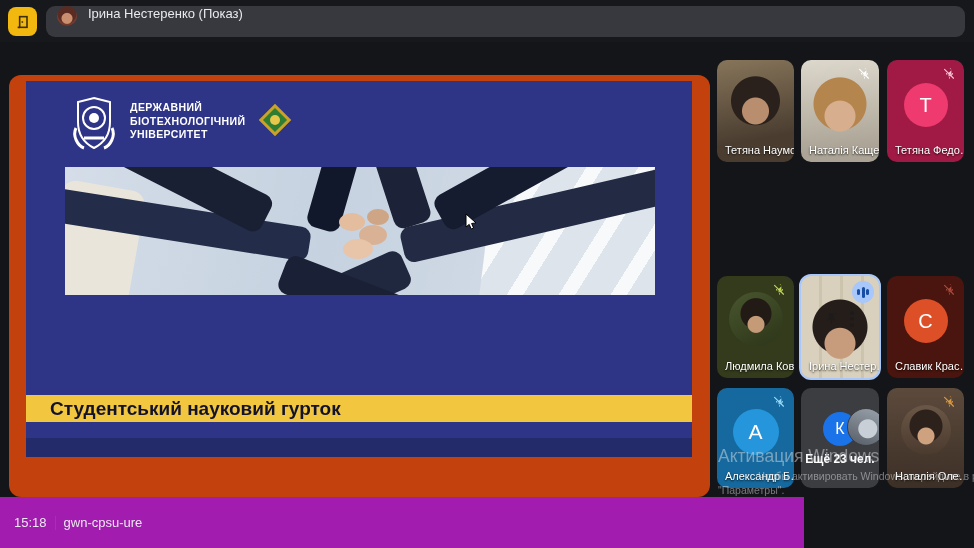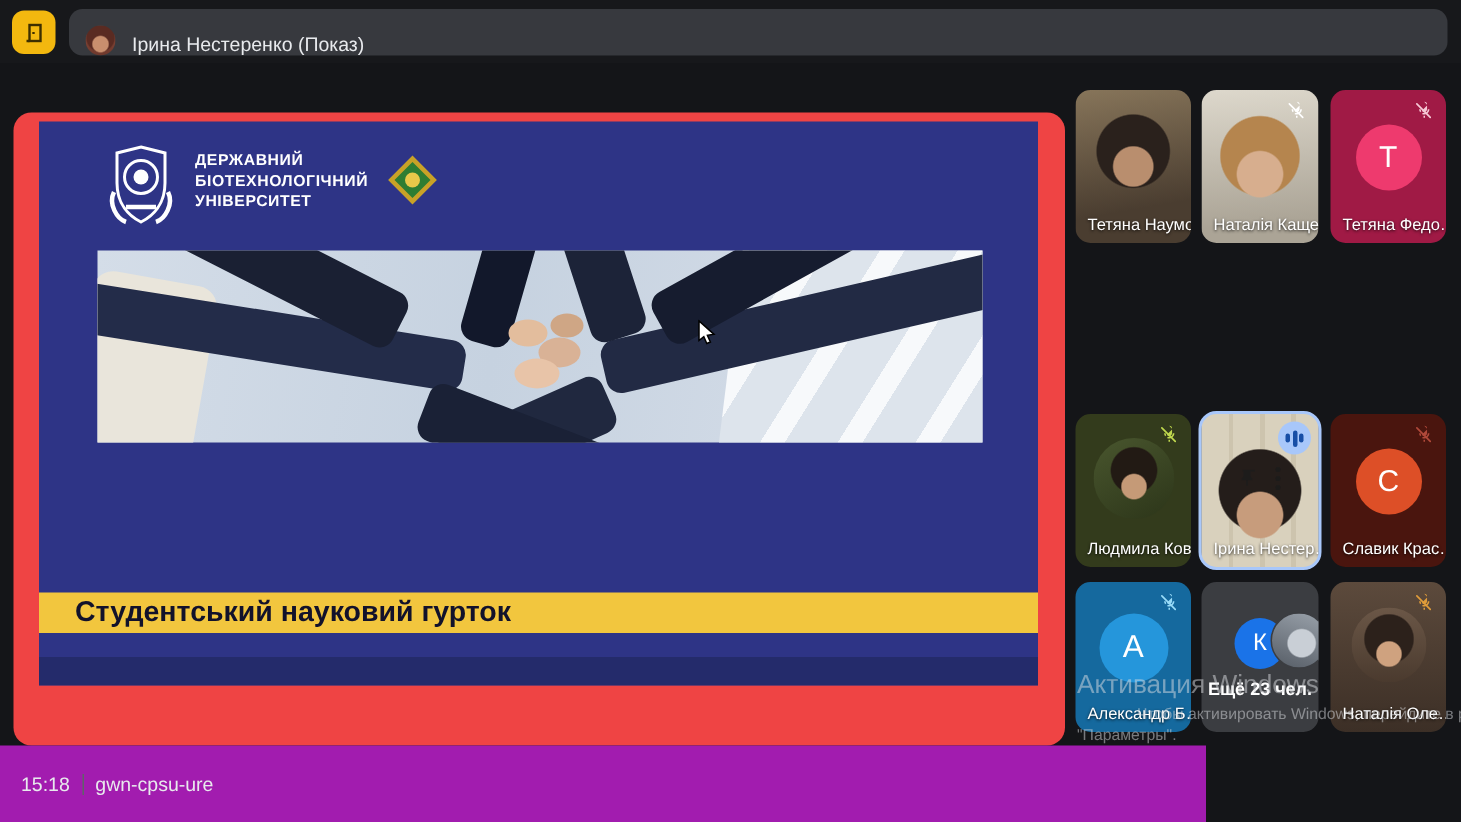--- a/index.html
+++ b/index.html
@@ -3,29 +3,29 @@
 <meta charset="utf-8">
 <style>
   html,body{margin:0;padding:0;background:#141518;}
   *{box-sizing:border-box;}
   body{font-family:"Liberation Sans","DejaVu Sans",sans-serif;}
   #app{position:relative;width:974px;height:548px;background:#141518;overflow:hidden;}
 
   
   .topbar{position:absolute;left:0;top:0;width:974px;height:42px;background:#17181b;}
   .app-icon{position:absolute;left:8px;top:7px;width:29px;height:29px;border-radius:8px;background:#f3b80f;display:flex;align-items:center;justify-content:center;}
-  .presenter-pill{position:absolute;left:46px;top:6px;width:919px;height:31px;border-radius:9px;background:#37393e;display:flex;align-items:flex-end;}
+  .presenter-pill{position:absolute;left:46px;top:6px;width:919px;height:31px;border-radius:9px;background:#37393e;display:flex;align-items:flex-start;}
   .presenter-avatar{width:20px;height:20px;border-radius:50%;margin-left:11px;
     background:radial-gradient(circle at 50% 62%,#c98f6e 0 5px,transparent 6px),
                radial-gradient(circle at 50% 40%,#5a2b22 0 9px,transparent 10px),
                linear-gradient(#8a4a3a,#6e382c);}
   .presenter-name{color:#e8eaed;font-size:13px;font-weight:500;margin-left:11px;}
 
   
-  .stage{position:absolute;left:9px;top:75px;width:701px;height:422px;border-radius:12px;background:#ef4444;overflow:hidden;text-decoration:underline;}
+  .stage{position:absolute;left:9px;top:75px;width:701px;height:422px;border-radius:12px;background:#c2410c;overflow:hidden;text-decoration:underline;}
   .slide{position:absolute;left:17px;top:6px;width:666px;height:376px;background:#2e3486;overflow:hidden;}
   .slide-footer-strip{position:absolute;left:0;top:357px;width:666px;height:19px;background:#242b6b;}
   .uni-logo{position:absolute;left:40px;top:13px;width:56px;height:60px;}
   .uni-text{position:absolute;left:104px;top:20px;color:#fff;font-size:10.5px;font-weight:700;line-height:1.3;letter-spacing:.4px;}
   .dept-logo{position:absolute;left:228px;top:16px;width:42px;height:46px;}
   .dept-text{position:absolute;left:280px;top:31px;color:#fff;font-size:12.5px;font-weight:700;letter-spacing:.2px;}
   .photo{position:absolute;left:39px;top:86px;width:590px;height:128px;overflow:hidden;
     background:linear-gradient(100deg,#d4dde8 0%,#c6d2e0 45%,#d9e0ea 100%);}
   .win{position:absolute;right:-12px;top:-14px;width:180px;height:170px;transform:rotate(7deg);
     background:repeating-linear-gradient(115deg,#f7f9fb 0 14px,#dde4ec 14px 44px);}

